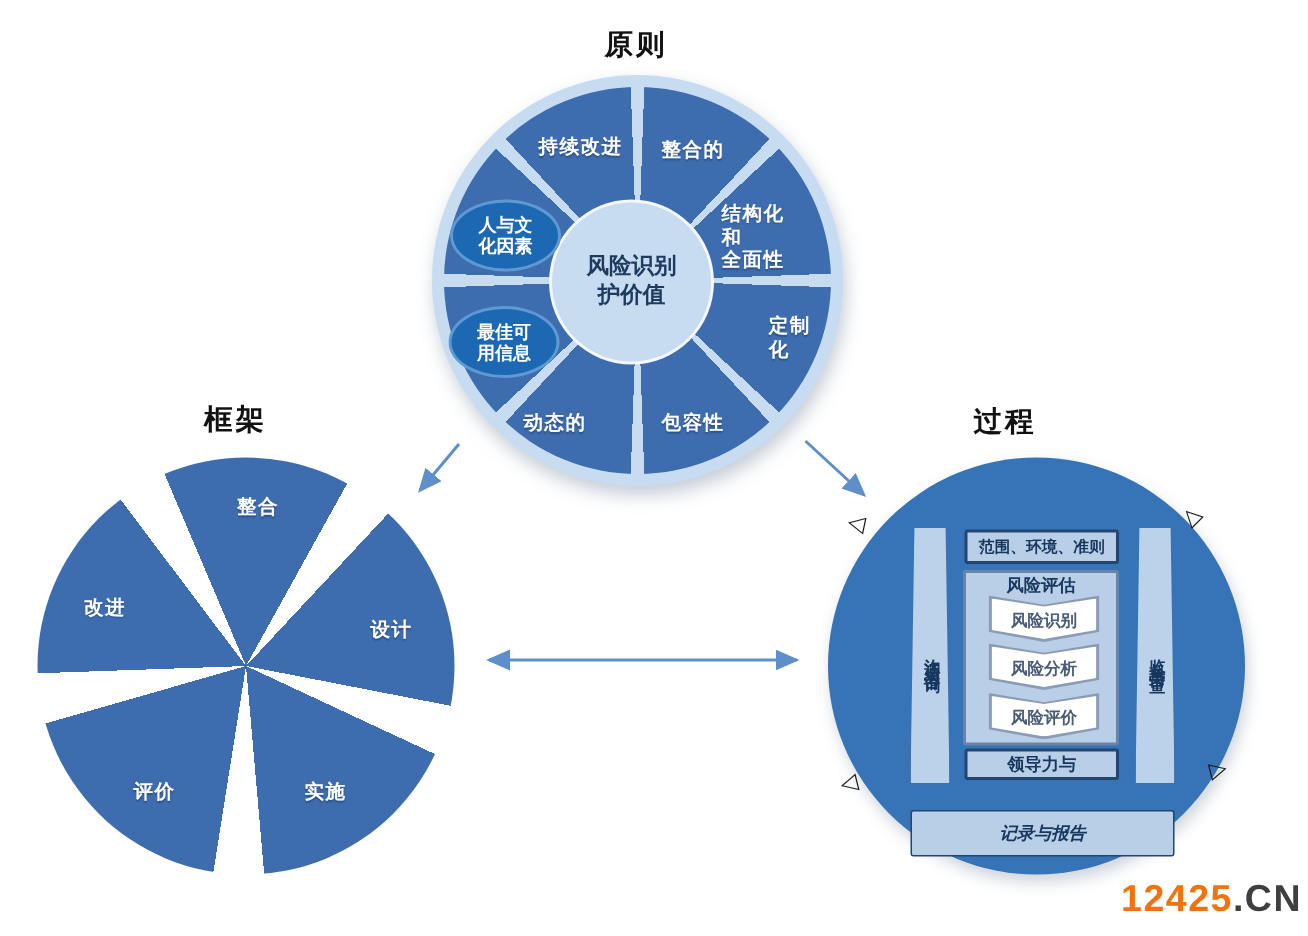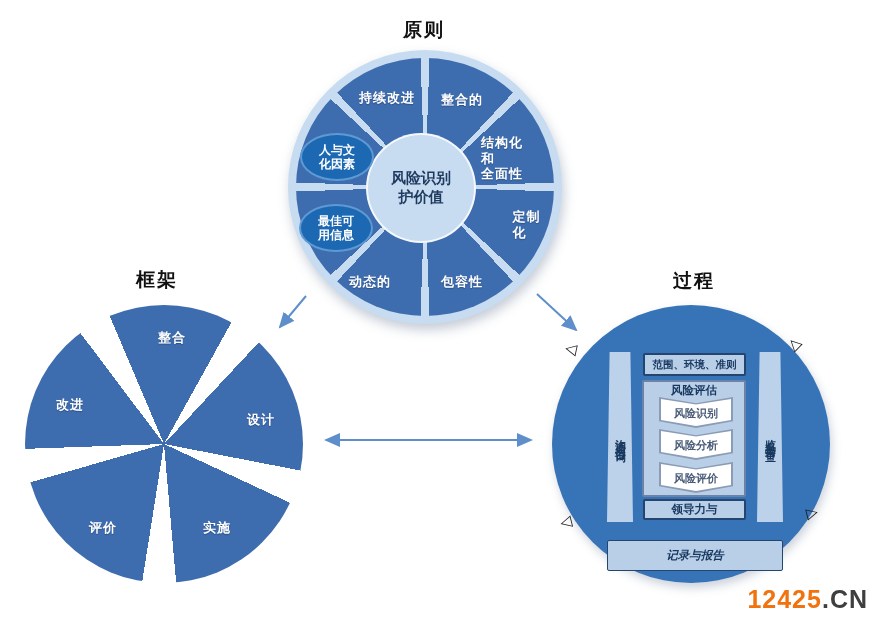--- a/index.html
+++ b/index.html
@@ -175,21 +175,21 @@
   <div class="sec-title" style="left:157px; top:280px;">框架</div>
 
   <div class="fw-wheel">
     <div class="seg-label" style="left:147px; top:33px;">整合</div>
     <div class="seg-label" style="left:236px; top:115px;">设计</div>
     <div class="seg-label" style="left:192px; top:223px;">实施</div>
     <div class="seg-label" style="left:78px; top:223px;">评价</div>
     <div class="seg-label" style="left:45px; top:100px;">改进</div>
   </div>
 
-  <div class="sec-title" style="left:694px; top:281px;">过程</div>
+  <div class="sec-title" style="left:670px; top:281px;">过程</div>
 
   <div class="pr-circle">
     <div class="pr-bar pr-bar-left">
       <span>沟通与咨询</span>
     </div>
     <div class="pr-bar pr-bar-right">
       <span>监督与审查</span>
     </div>
 
     <div class="pr-box pr-assess">

